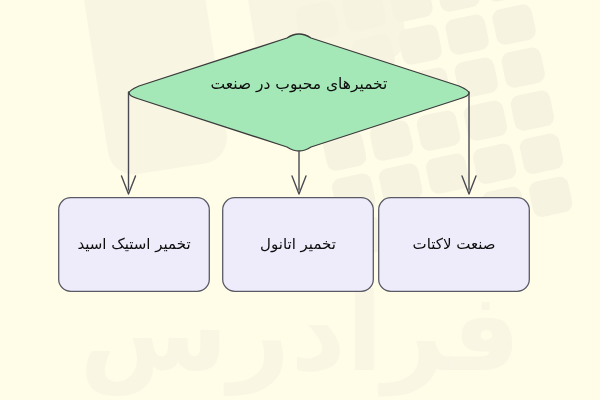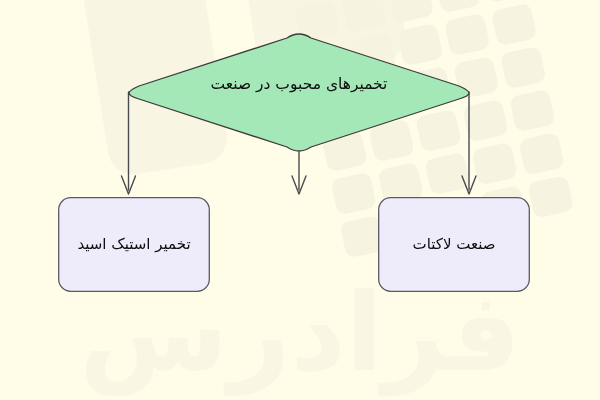--- a/index.html
+++ b/index.html
@@ -177,20 +177,26 @@
       <span class="node-label">تخمیرهای محبوب در صنعت</span>
     </div>
 
     <div class="node leaf-node" id="leaf-0">
       <svg class="shape-svg" viewBox="0 0 152 95" preserveAspectRatio="none" xmlns="http://www.w3.org/2000/svg">
         <rect x="0.7" y="0.7" width="150.6" height="93.6" rx="12" ry="12" fill="#eeecfb" stroke="#5a5a66" stroke-width="1.3"></rect>
       </svg>
       <span class="node-label">صنعت لاکتات</span>
     </div>
 
+    <div class="node leaf-node" id="leaf-1">
+      <svg class="shape-svg" viewBox="0 0 152 95" preserveAspectRatio="none" xmlns="http://www.w3.org/2000/svg">
+        <rect x="0.7" y="0.7" width="150.6" height="93.6" rx="12" ry="12" fill="#eeecfb" stroke="#5a5a66" stroke-width="1.3"></rect>
+      </svg>
+      <span class="node-label">تخمیر اتانول</span>
+    </div>
 
     <div class="node leaf-node" id="leaf-2">
       <svg class="shape-svg" viewBox="0 0 152 95" preserveAspectRatio="none" xmlns="http://www.w3.org/2000/svg">
         <rect x="0.7" y="0.7" width="150.6" height="93.6" rx="12" ry="12" fill="#eeecfb" stroke="#5a5a66" stroke-width="1.3"></rect>
       </svg>
       <span class="node-label">تخمیر استیک اسید</span>
     </div>
 
   </div>
 </div>

